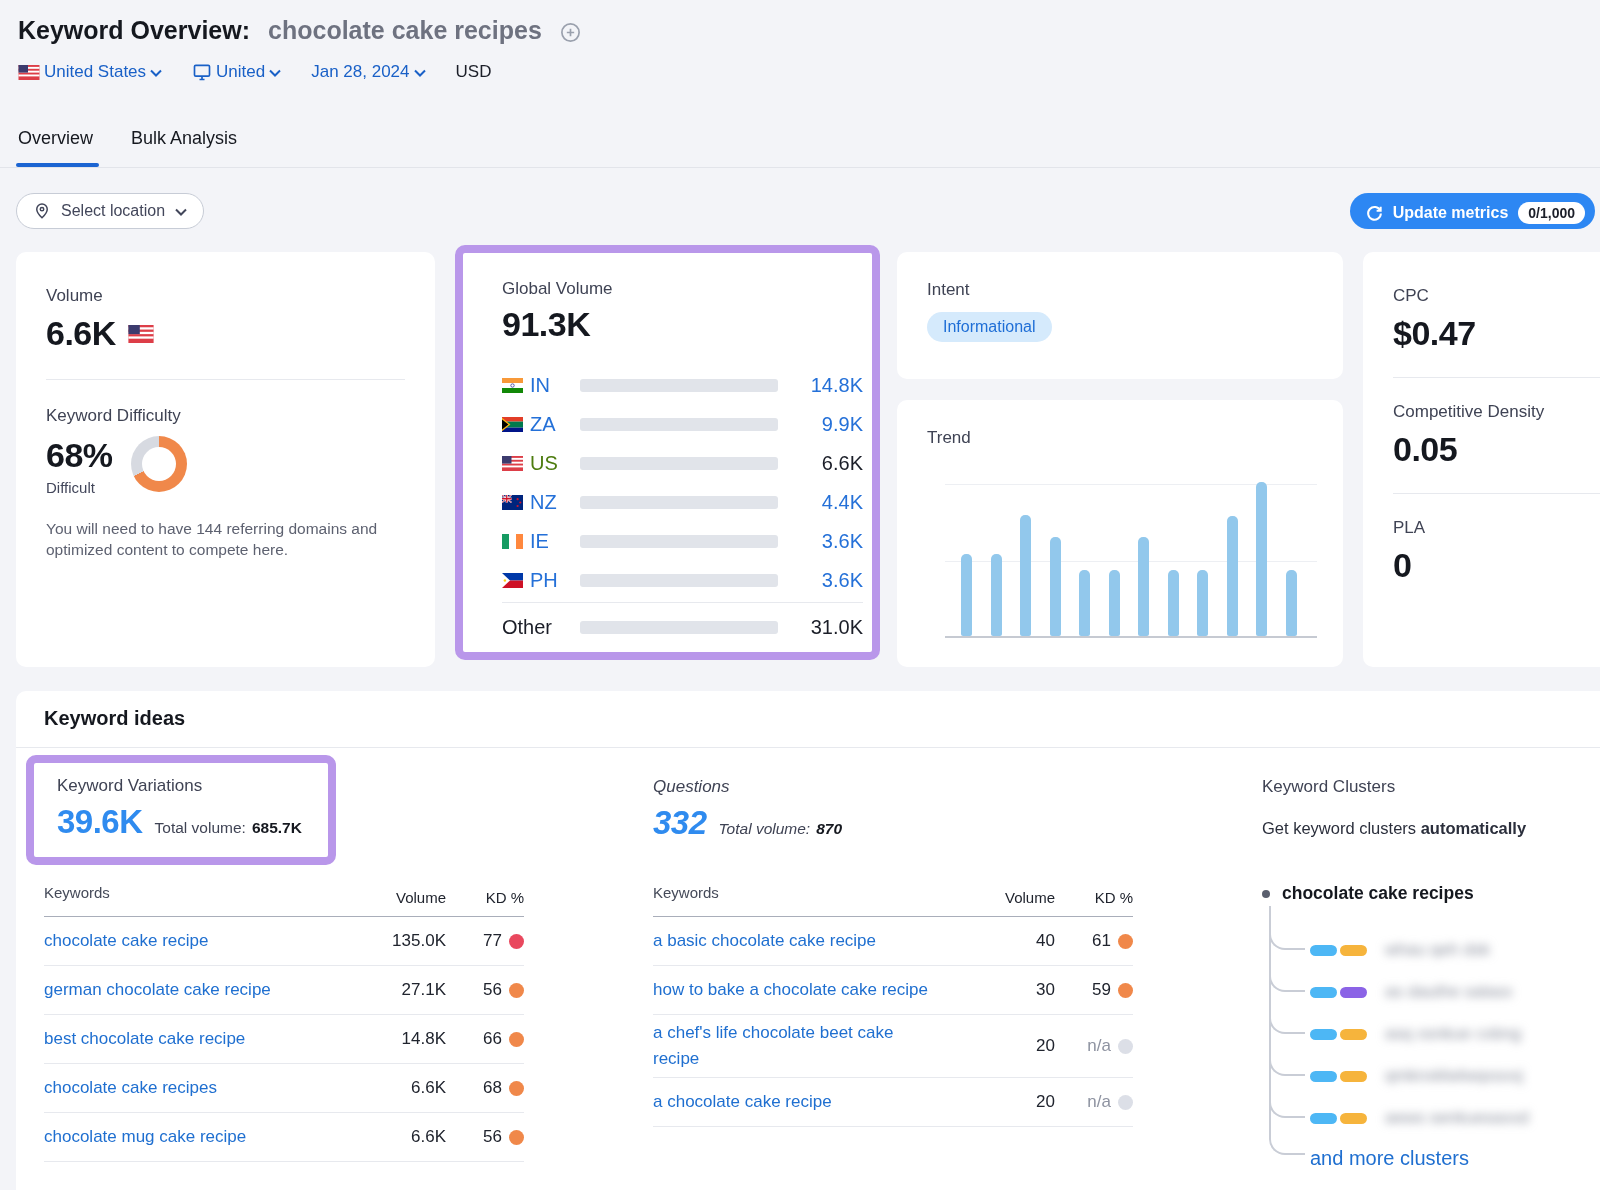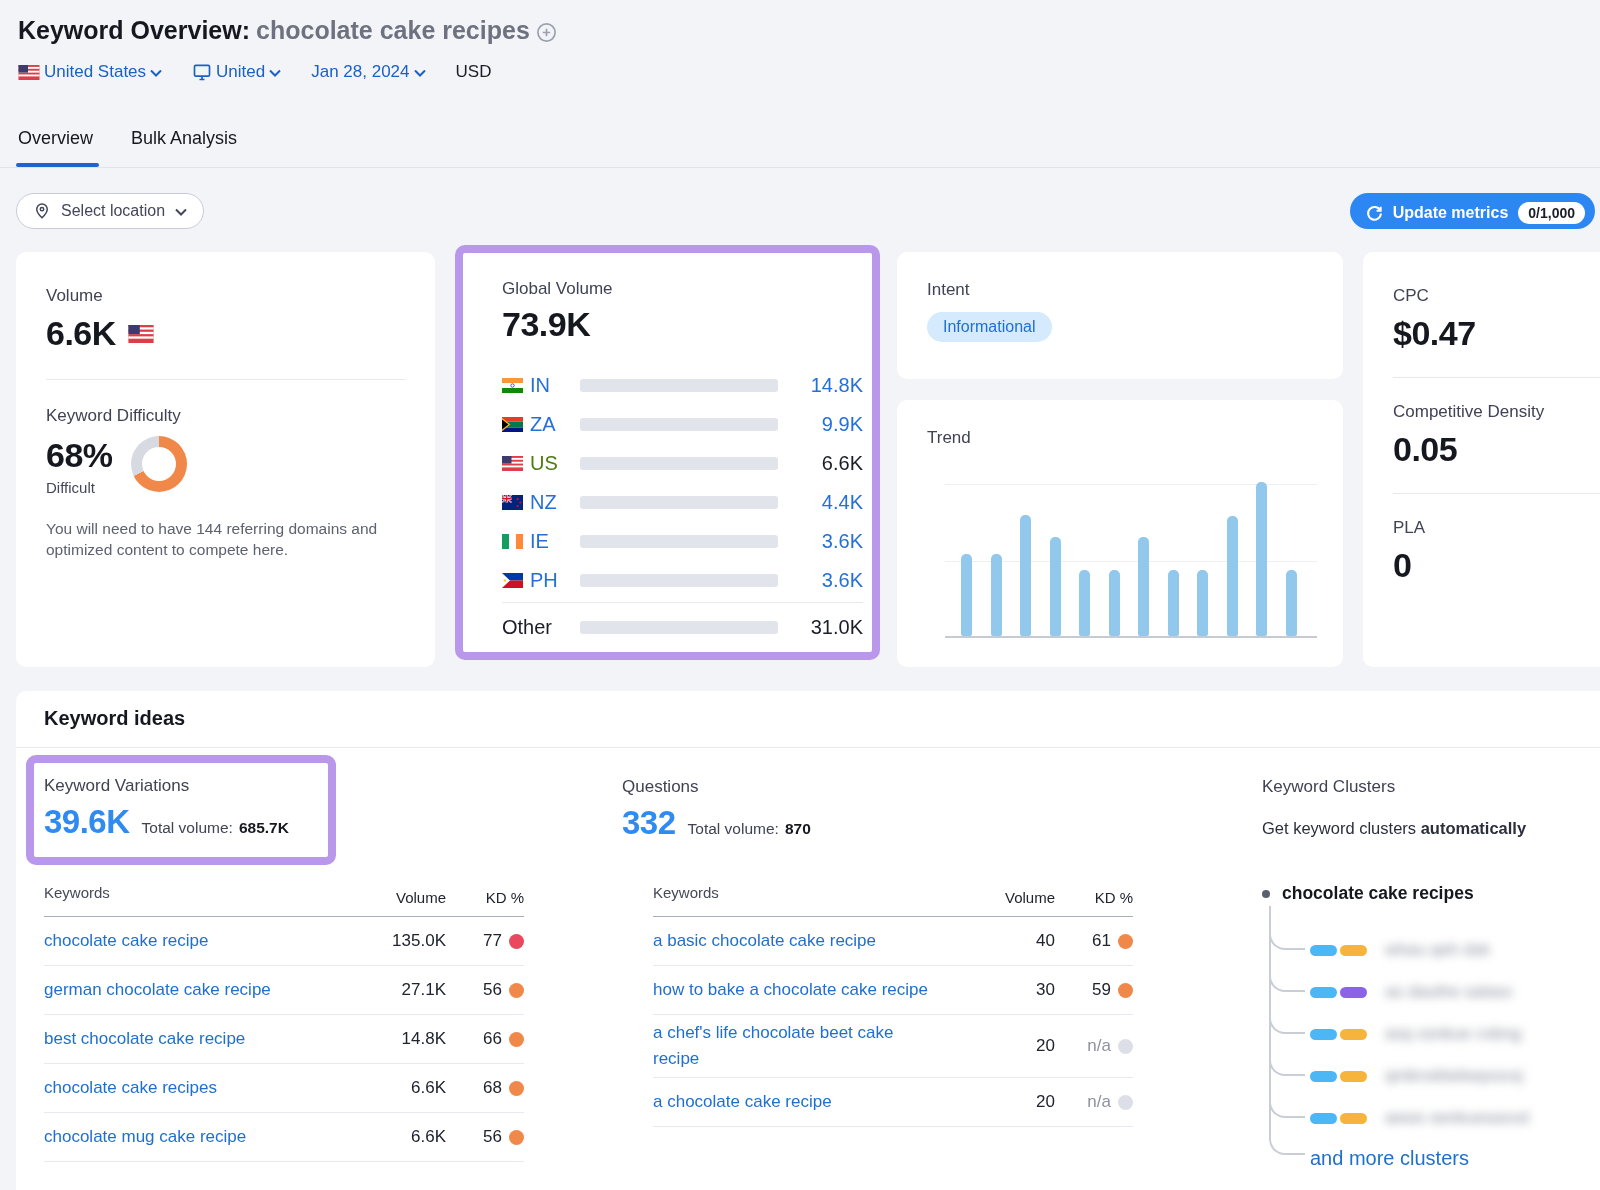--- a/index.html
+++ b/index.html
@@ -1,21 +1,21 @@
 <!DOCTYPE html>
 <html><head>
 <meta charset="utf-8">
 <style>
   * { margin:0; padding:0; box-sizing:border-box; }
   html,body { background:#e9ebf1; }
   body { font-family:"Liberation Sans","DejaVu Sans",sans-serif; }
   .screen { position:relative; width:1600px; height:1190px; background:#f3f4f8; overflow:hidden; color:#1b1e28; }
 
   
-  .title-row { position:absolute; left:18px; top:16px; display:flex; align-items:center; gap:6px;text-align:center; }
+  .title-row { position:absolute; left:18px; top:16px; display:flex; align-items:center; gap:18px;text-align:center; }
   .title-main { font-size:25px; font-weight:bold; color:#15181f; }
   .title-kw { font-size:25px; font-weight:bold; color:#6e7280; }
   .plus-circle { display:inline-flex; margin-top:3px; }
 
   .subheader { position:absolute; left:18px; top:62px; display:flex; align-items:center; gap:30px; font-size:17px; }
   .sub-item { display:flex; align-items:center; gap:4px; color:#1960c7; cursor:pointer;text-align:center; }
   .sub-item.plain { color:#1b1e28; cursor:default; }
   .chev { display:inline-flex; margin-top:2px; }
 
   .tabs { position:absolute; left:18px; top:128px; display:flex; gap:38px; font-size:18px; color:#15181f; }
@@ -75,29 +75,29 @@
   .card-cpc .big-val { margin-top:8px; }
   .card-cpc .hdivider { margin:24px 0; width:230px; }
   .cpc-bottom-row { position:relative; }
 
   
   .panel { position:absolute; left:16px; top:691px; width:1584px; height:520px; background:#fff; border-radius:10px 0 0 0; }
   .panel-title { position:absolute; left:28px; top:16px; font-size:20px; font-weight:bold; color:#15181f; }
   .panel-divider { position:absolute; left:0; top:56px; width:100%; height:1px; background:#e7e9ee; }
 
   .frame-variations { left:26px; top:755px; width:310px; height:110px; z-index:2; }
-  .kv-inner { padding:13px 0 0 10px; }
+  .kv-inner { padding:13px 0 0 23px; }
   .count-row { display:flex; align-items:baseline; gap:12px; margin-top:7px; }
   .big-count { font-size:33px; font-weight:bold; color:#2f8bef; letter-spacing:-0.5px; }
   .total-label { font-size:15.5px; color:#3f4354; }
   .total-val { font-size:15.5px; font-weight:bold; color:#15181f; }
 
   .col-head { position:absolute; top:777px; }
   .col-head .card-label { font-size:17px; }
-  .col-q-head { left:622px; }
+  .col-q-head { left:653px;font-style:italic; }
   .col-cl-head { left:1262px; width:330px; }
 
   .kw-table { position:absolute; width:480px; font-size:17px; }
   .t-var { left:44px; top:877px; }
   .t-q { left:653px; top:877px; }
   .kw-hrow { display:flex; align-items:flex-end; height:40px; padding-bottom:10px; font-size:15px; color:#454a59; border-bottom:1px solid #a9aeba; }
   .kw-row { display:flex; align-items:center; min-height:49px; padding:5px 0; border-bottom:1px solid #e7e9ee; }
   .cell-kw { flex:1; padding-right:34px; line-height:26px; }
   .cell-kw a { color:#1f6fd0; text-decoration:none; cursor:pointer; }
   .cell-vol { width:85px; text-align:right; color:#20242e; }
@@ -228,21 +228,21 @@
         <div class="kd-level">Difficult</div>
       </div>
       <div class="donut" style="background: conic-gradient(rgb(240, 136, 74) 0deg, rgb(240, 136, 74) 68%, rgb(215, 218, 225) 68%, rgb(215, 218, 225) 100%);"></div>
     </div>
     <div class="kd-note">You will need to have 144 referring domains and optimized content to compete here.</div>
   </div>
 
   <div class="purple-frame frame-global">
     <div class="card-global">
       <div class="card-label">Global Volume</div>
-      <div class="big-val" style="margin-top:6px;">73.9K</div>
+      <div class="big-val" style="margin-top:6px;">91.3K</div>
       <div class="gv-rows">
 
         <div class="gv-row">
           <span class="gv-flag">
               <svg width="21" height="15" viewBox="0 0 21 15">
                 <rect width="21" height="5" fill="#f89939"></rect>
                 <rect y="5" width="21" height="5" fill="#fff"></rect>
                 <rect y="10" width="21" height="5" fill="#128807"></rect>
                 <circle cx="10.5" cy="7.5" r="1.7" fill="none" stroke="#000080" stroke-width="0.6"></circle>
               </svg>

